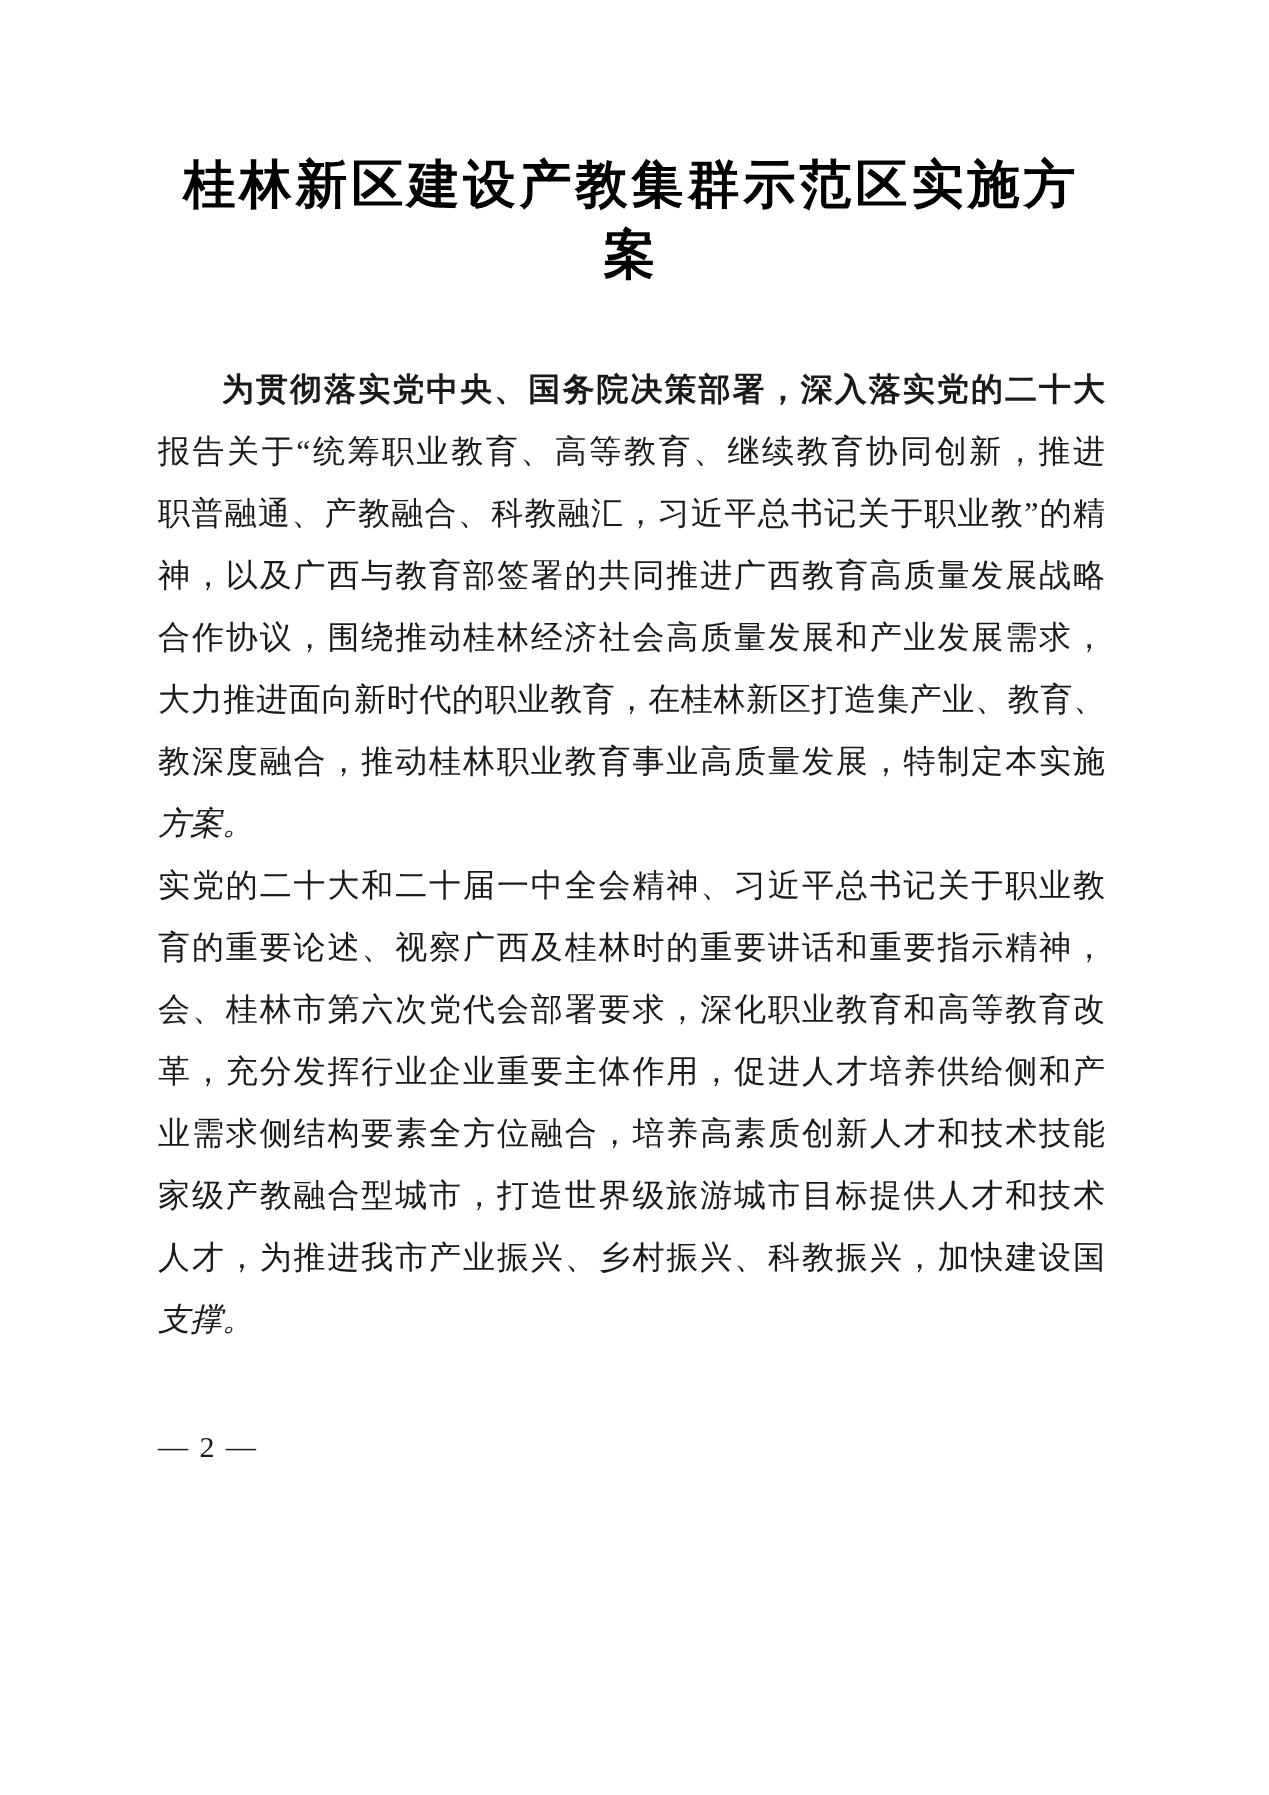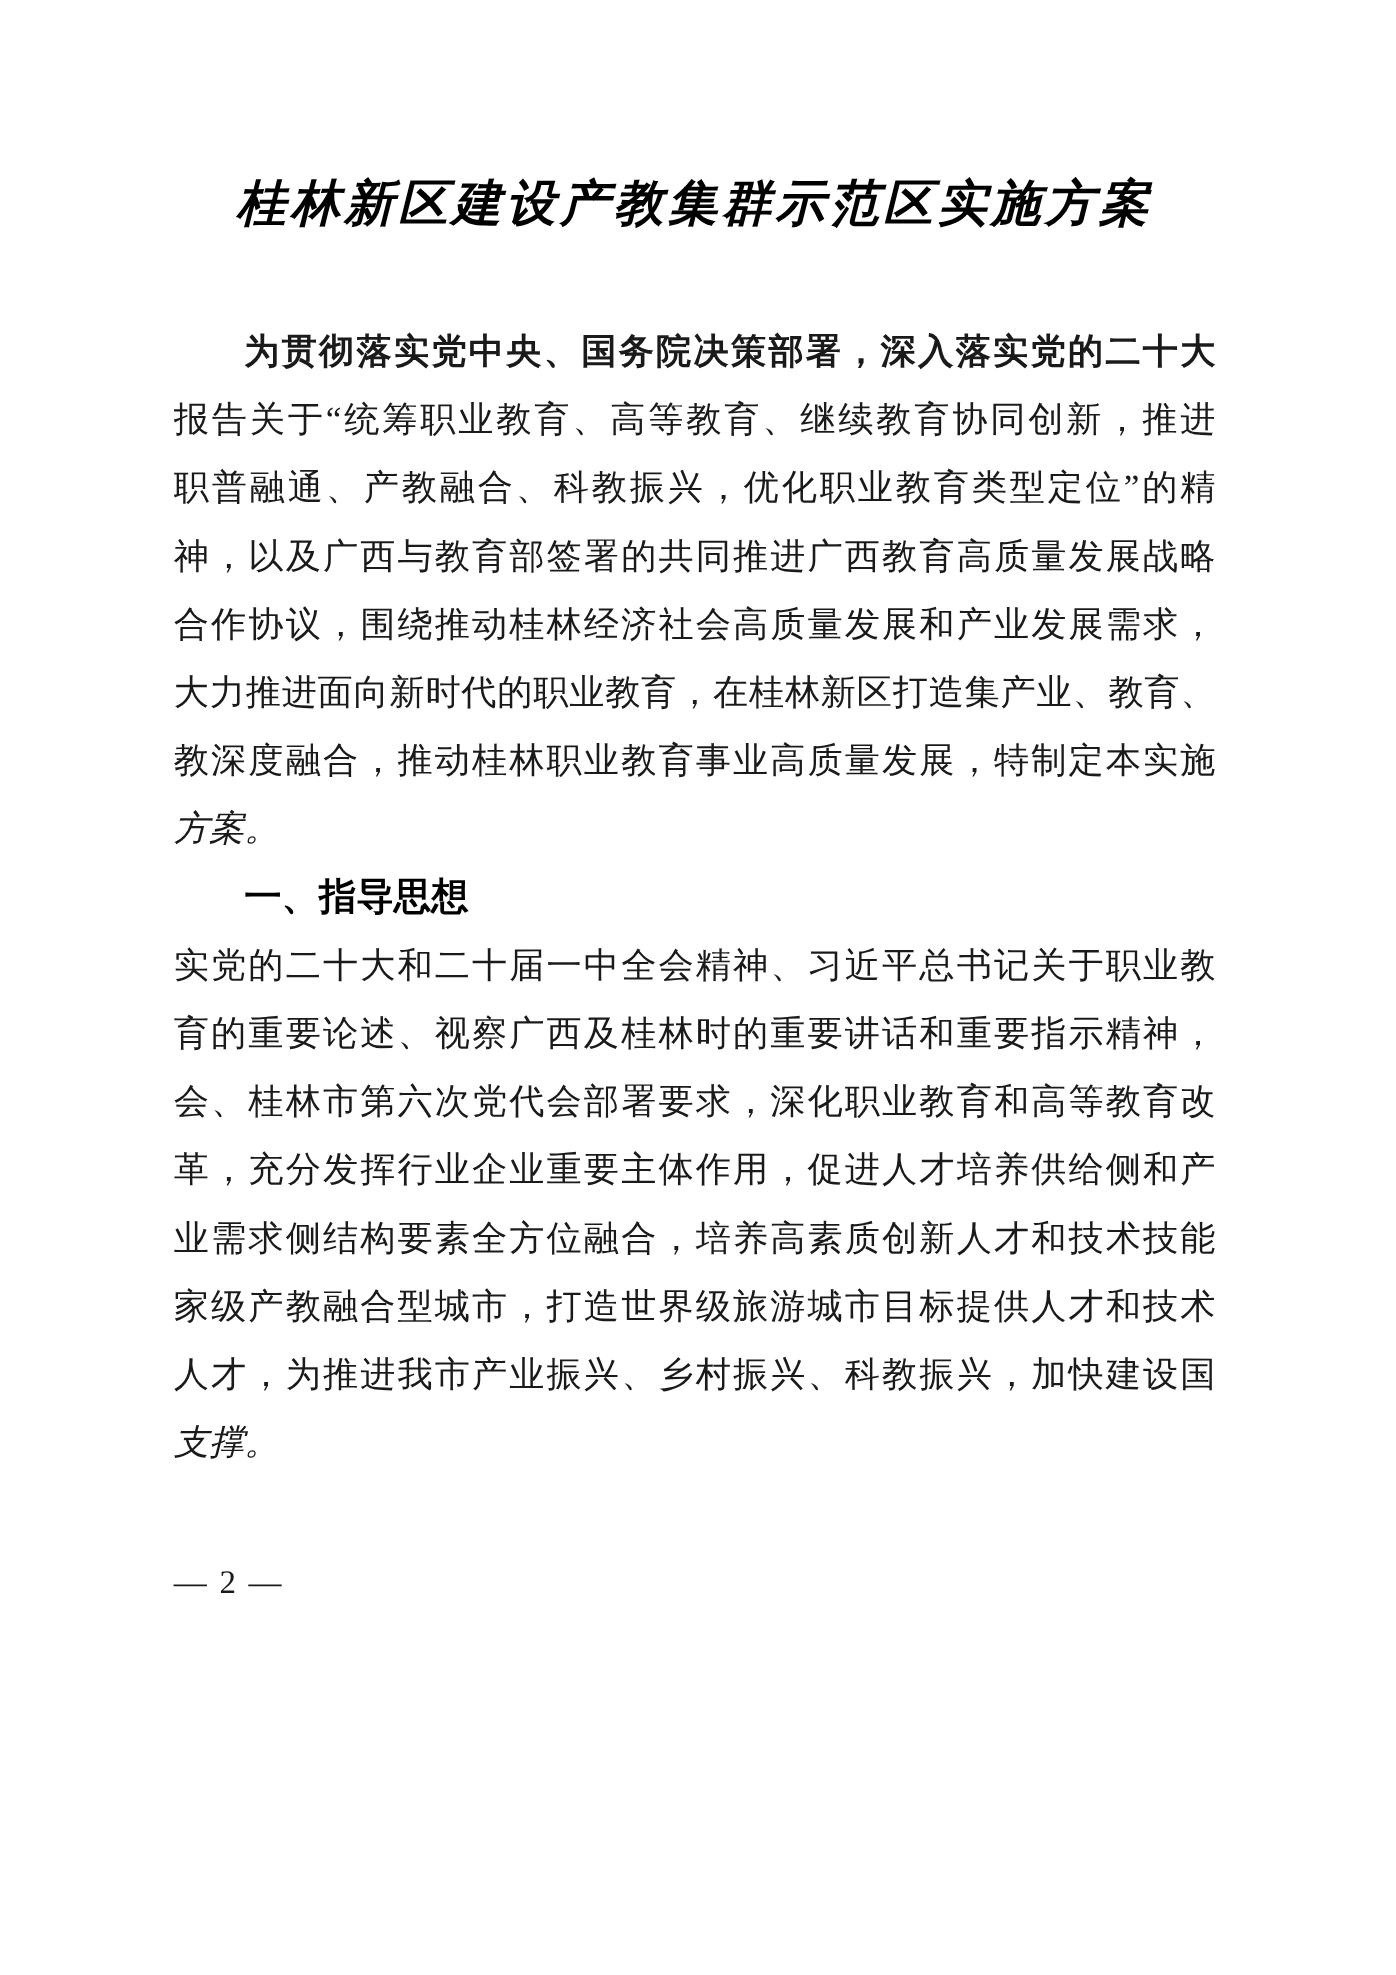--- a/index.html
+++ b/index.html
@@ -14,28 +14,27 @@
     margin: 0 auto;
     background: #ffffff;
     color: #141414;
     box-sizing: border-box;
     padding: 150px 164px 0 158px;
     font-family: "Liberation Serif", "DejaVu Serif", serif;
     overflow: hidden;
   }
   .doc-title {
     margin: 0;
-    font-size: 45px;
+    font-size: 52px;
     line-height: 70px;
     text-align: center;
     font-weight: bold;
     letter-spacing: 4px;
     color: #000000;
     font-family: "Liberation Serif", "DejaVu Serif", serif;
-    font-style: italic;
   }
   .para {
     margin: 0;
     padding: 0;
   }
   .para.first {
     margin-top: 68px;
   }
   .line {
     height: 62px;
@@ -78,29 +77,28 @@
 </head>
 <body>
 
 <div class="page">
 
   <h1 class="doc-title">桂林新区建设产教集群示范区实施方案</h1>
 
   <div class="para first">
     <div class="line indent">为贯彻落实党中央、国务院决策部署，深入落实党的二十大</div>
     <div class="line">报告关于“统筹职业教育、高等教育、继续教育协同创新，推进</div>
-    <div class="line">职普融通、产教融合、科教振兴，优化职业教育类型定位”的精</div>
+    <div class="line">职普融通、产教融合、科教融汇，习近平总书记关于职业教”的精</div>
     <div class="line">神，以及广西与教育部签署的共同推进广西教育高质量发展战略</div>
     <div class="line">合作协议，围绕推动桂林经济社会高质量发展和产业发展需求，</div>
     <div class="line">大力推进面向新时代的职业教育，在桂林新区打造集产业、教育、</div>
     <div class="line">教深度融合，推动桂林职业教育事业高质量发展，特制定本实施</div>
     <div class="line last">方案。</div>
   </div>
 
-  <h2 class="heading">一、指导思想</h2>
 
   <div class="para">
     <div class="line">实党的二十大和二十届一中全会精神、习近平总书记关于职业教</div>
     <div class="line">育的重要论述、视察广西及桂林时的重要讲话和重要指示精神，</div>
     <div class="line">会、桂林市第六次党代会部署要求，深化职业教育和高等教育改</div>
     <div class="line">革，充分发挥行业企业重要主体作用，促进人才培养供给侧和产</div>
     <div class="line">业需求侧结构要素全方位融合，培养高素质创新人才和技术技能</div>
     <div class="line">家级产教融合型城市，打造世界级旅游城市目标提供人才和技术</div>
     <div class="line">人才，为推进我市产业振兴、乡村振兴、科教振兴，加快建设国</div>
     <div class="line last">支撑。</div>

